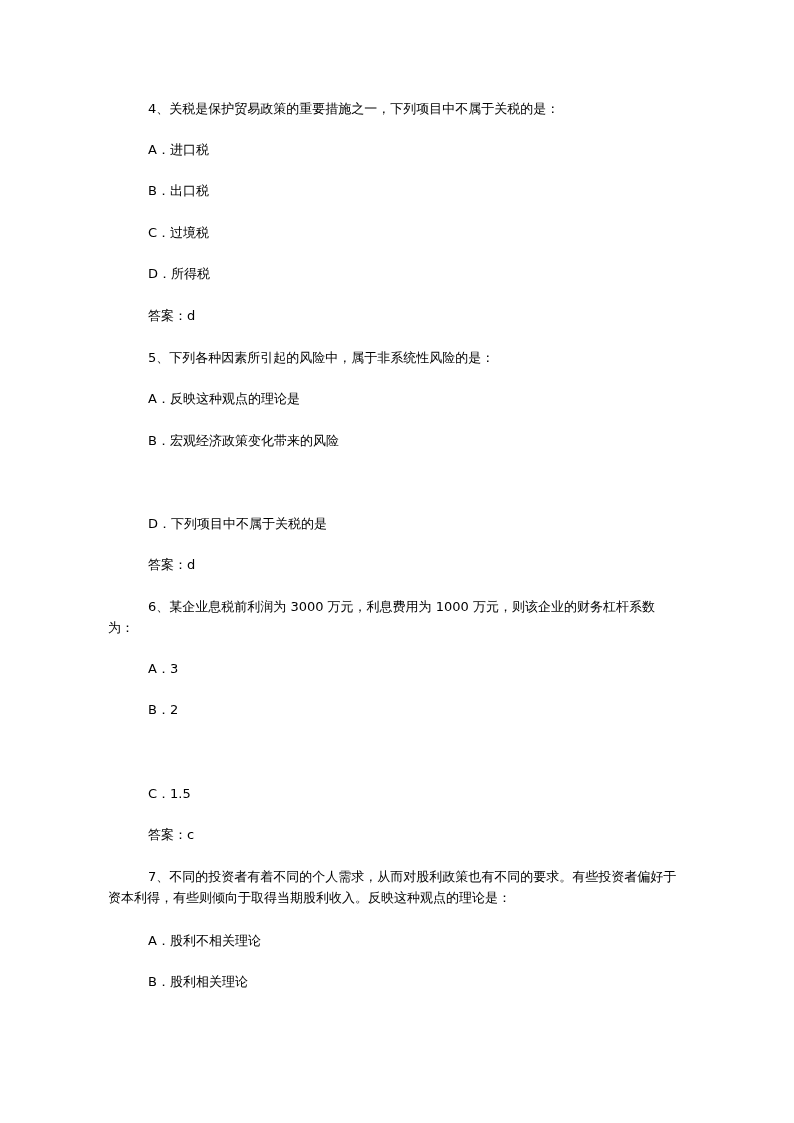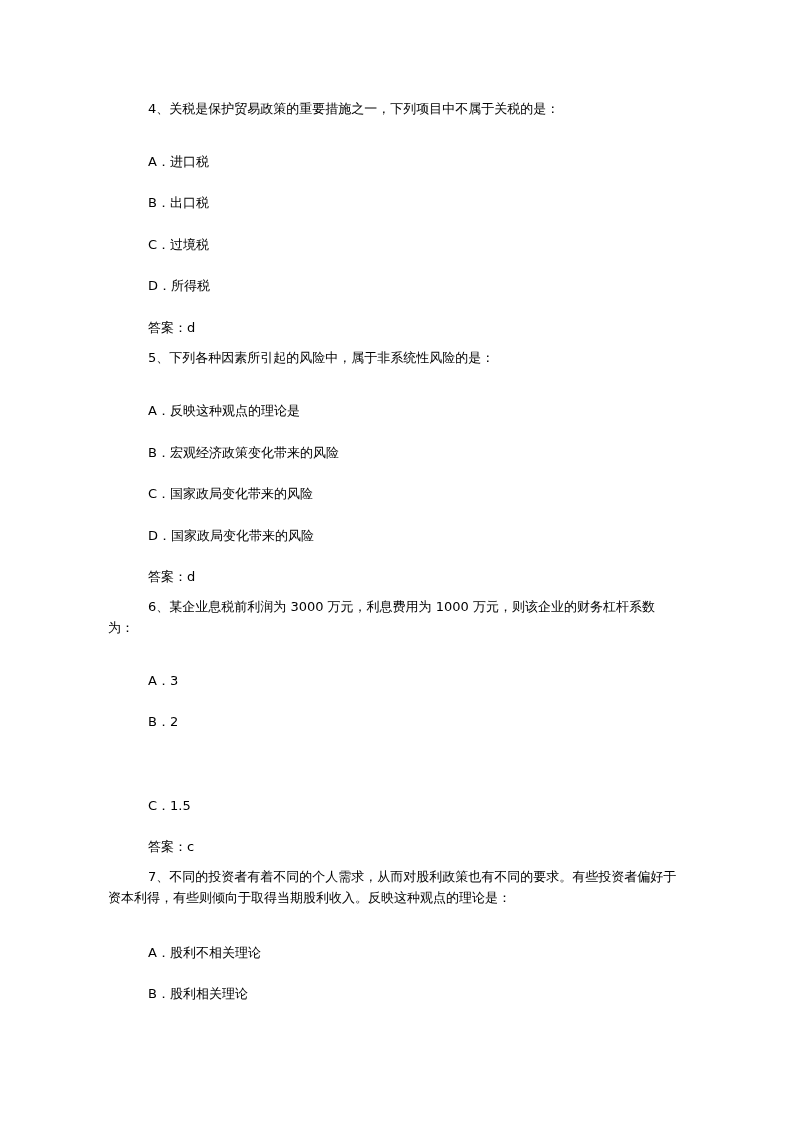--- a/index.html
+++ b/index.html
@@ -1,39 +1,38 @@
 <!DOCTYPE html>
 <html><head>
 <meta charset="utf-8">
 <style>
   html, body { margin: 0; padding: 0; background: #ffffff; }
   body { width: 794px; height: 1123px; position: relative; overflow: hidden;
          font-family: "DejaVu Sans", "Liberation Sans", sans-serif; color: #000; }
   .page { position: absolute; left: 0; top: 0; width: 690px; height: 1123px; }
   .p { position: absolute; left: 108px; width: 570px; font-size: 13px; line-height: 21px;
        white-space: pre-wrap; text-indent: 40px; letter-spacing: 0px; }
-  .opt { text-indent: 40px; margin-top: 12px; }
+  .opt { text-indent: 40px; }
 </style>
 </head>
 <body>
 
 <div class="page">
 
   <div class="p" style="top:98px">4、关税是保护贸易政策的重要措施之一，下列项目中不属于关税的是：</div>
   <div class="p opt" style="top:139px">A．进口税</div>
   <div class="p opt" style="top:180px">B．出口税</div>
   <div class="p opt" style="top:263px">D．所得税</div>
   <div class="p opt" style="top:222px">C．过境税</div>
   <div class="p opt" style="top:305px">答案：d</div>
 
   <div class="p" style="top:347px">5、下列各种因素所引起的风险中，属于非系统性风险的是：</div>
   <div class="p opt" style="top:388px">A．反映这种观点的理论是</div>
   <div class="p opt" style="top:430px">B．宏观经济政策变化带来的风险</div>
-  <div class="p opt" style="top:471px">C．国家政局变化带来的风险</div>
-  <div class="p opt" style="top:513px">D．国家政局变化带来的风险</div>
+  <div class="p opt" style="top:513px">D．下列项目中不属于关税的是</div>
   <div class="p opt" style="top:554px">答案：d</div>
 
   <div class="p" style="top:596px">6、某企业息税前利润为 3000 万元，利息费用为 1000 万元，则该企业的财务杠杆系数为：</div>
   <div class="p opt" style="top:658px">A．3</div>
   <div class="p opt" style="top:699px">B．2</div>
   <div class="p opt" style="top:783px">C．1.5</div>
   <div class="p opt" style="top:824px">答案：c</div>
 
   <div class="p" style="top:866px">7、不同的投资者有着不同的个人需求，从而对股利政策也有不同的要求。有些投资者偏好于资本利得，有些则倾向于取得当期股利收入。反映这种观点的理论是：</div>
   <div class="p opt" style="top:930px">A．股利不相关理论</div>

